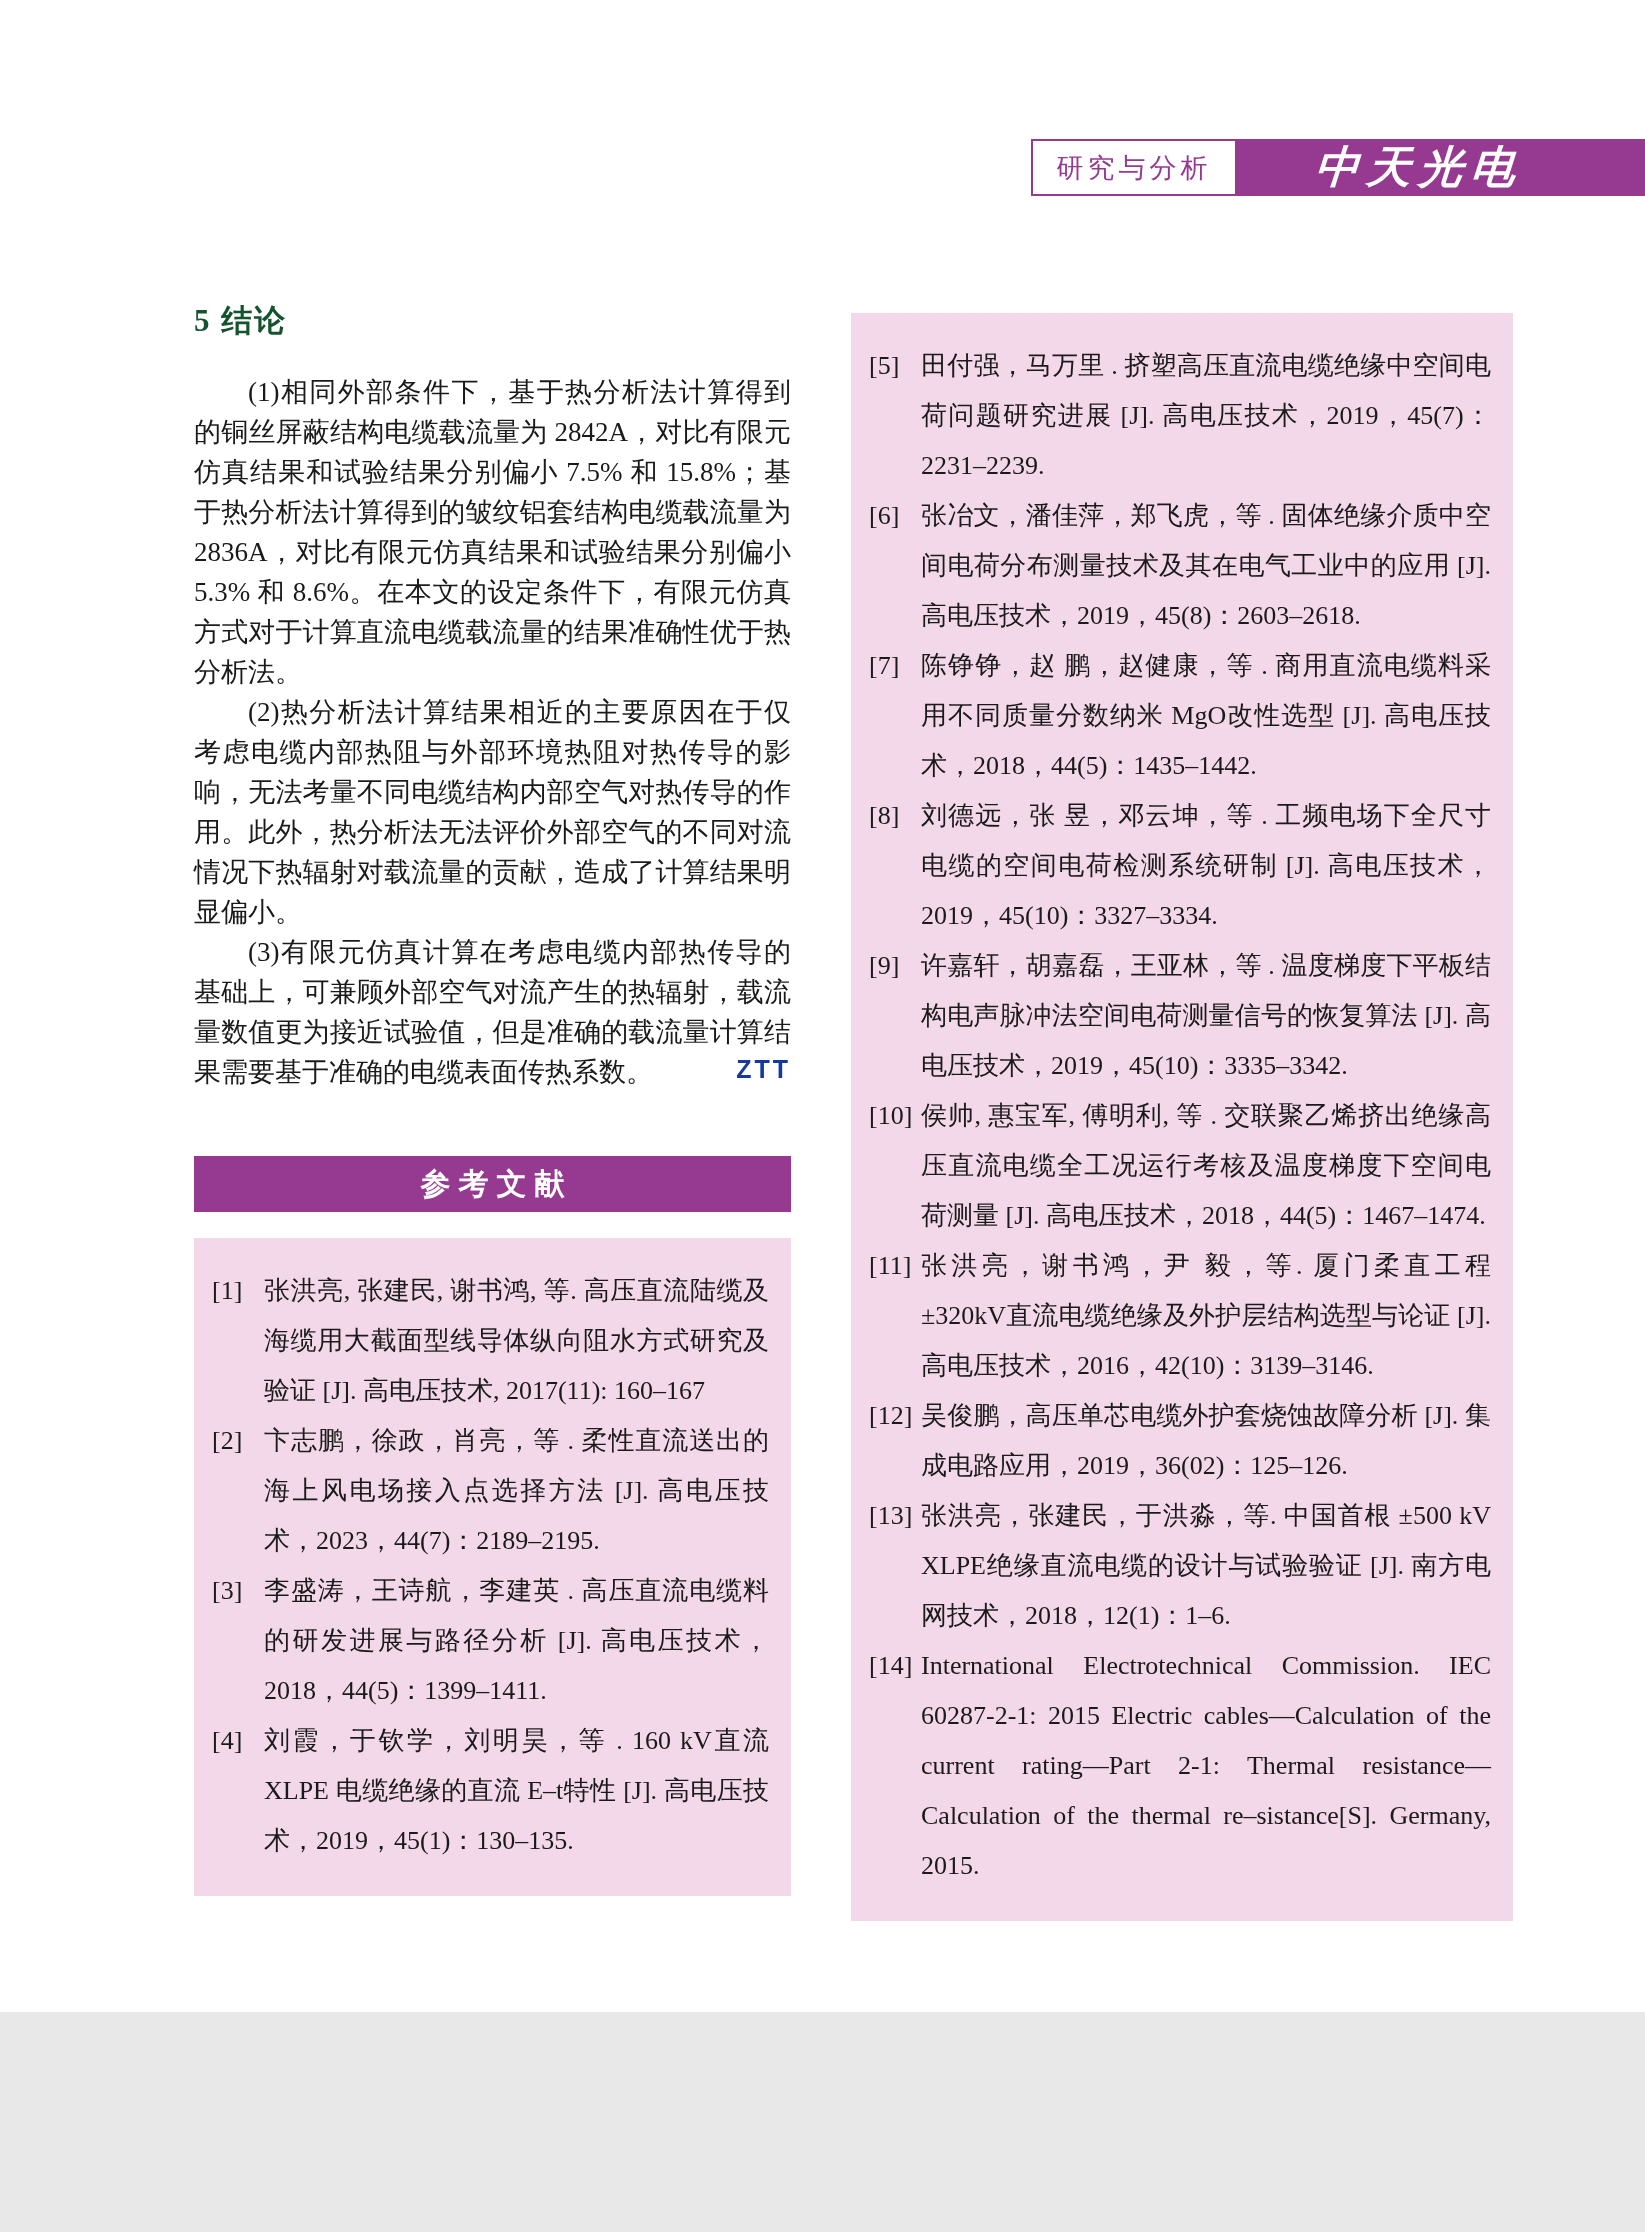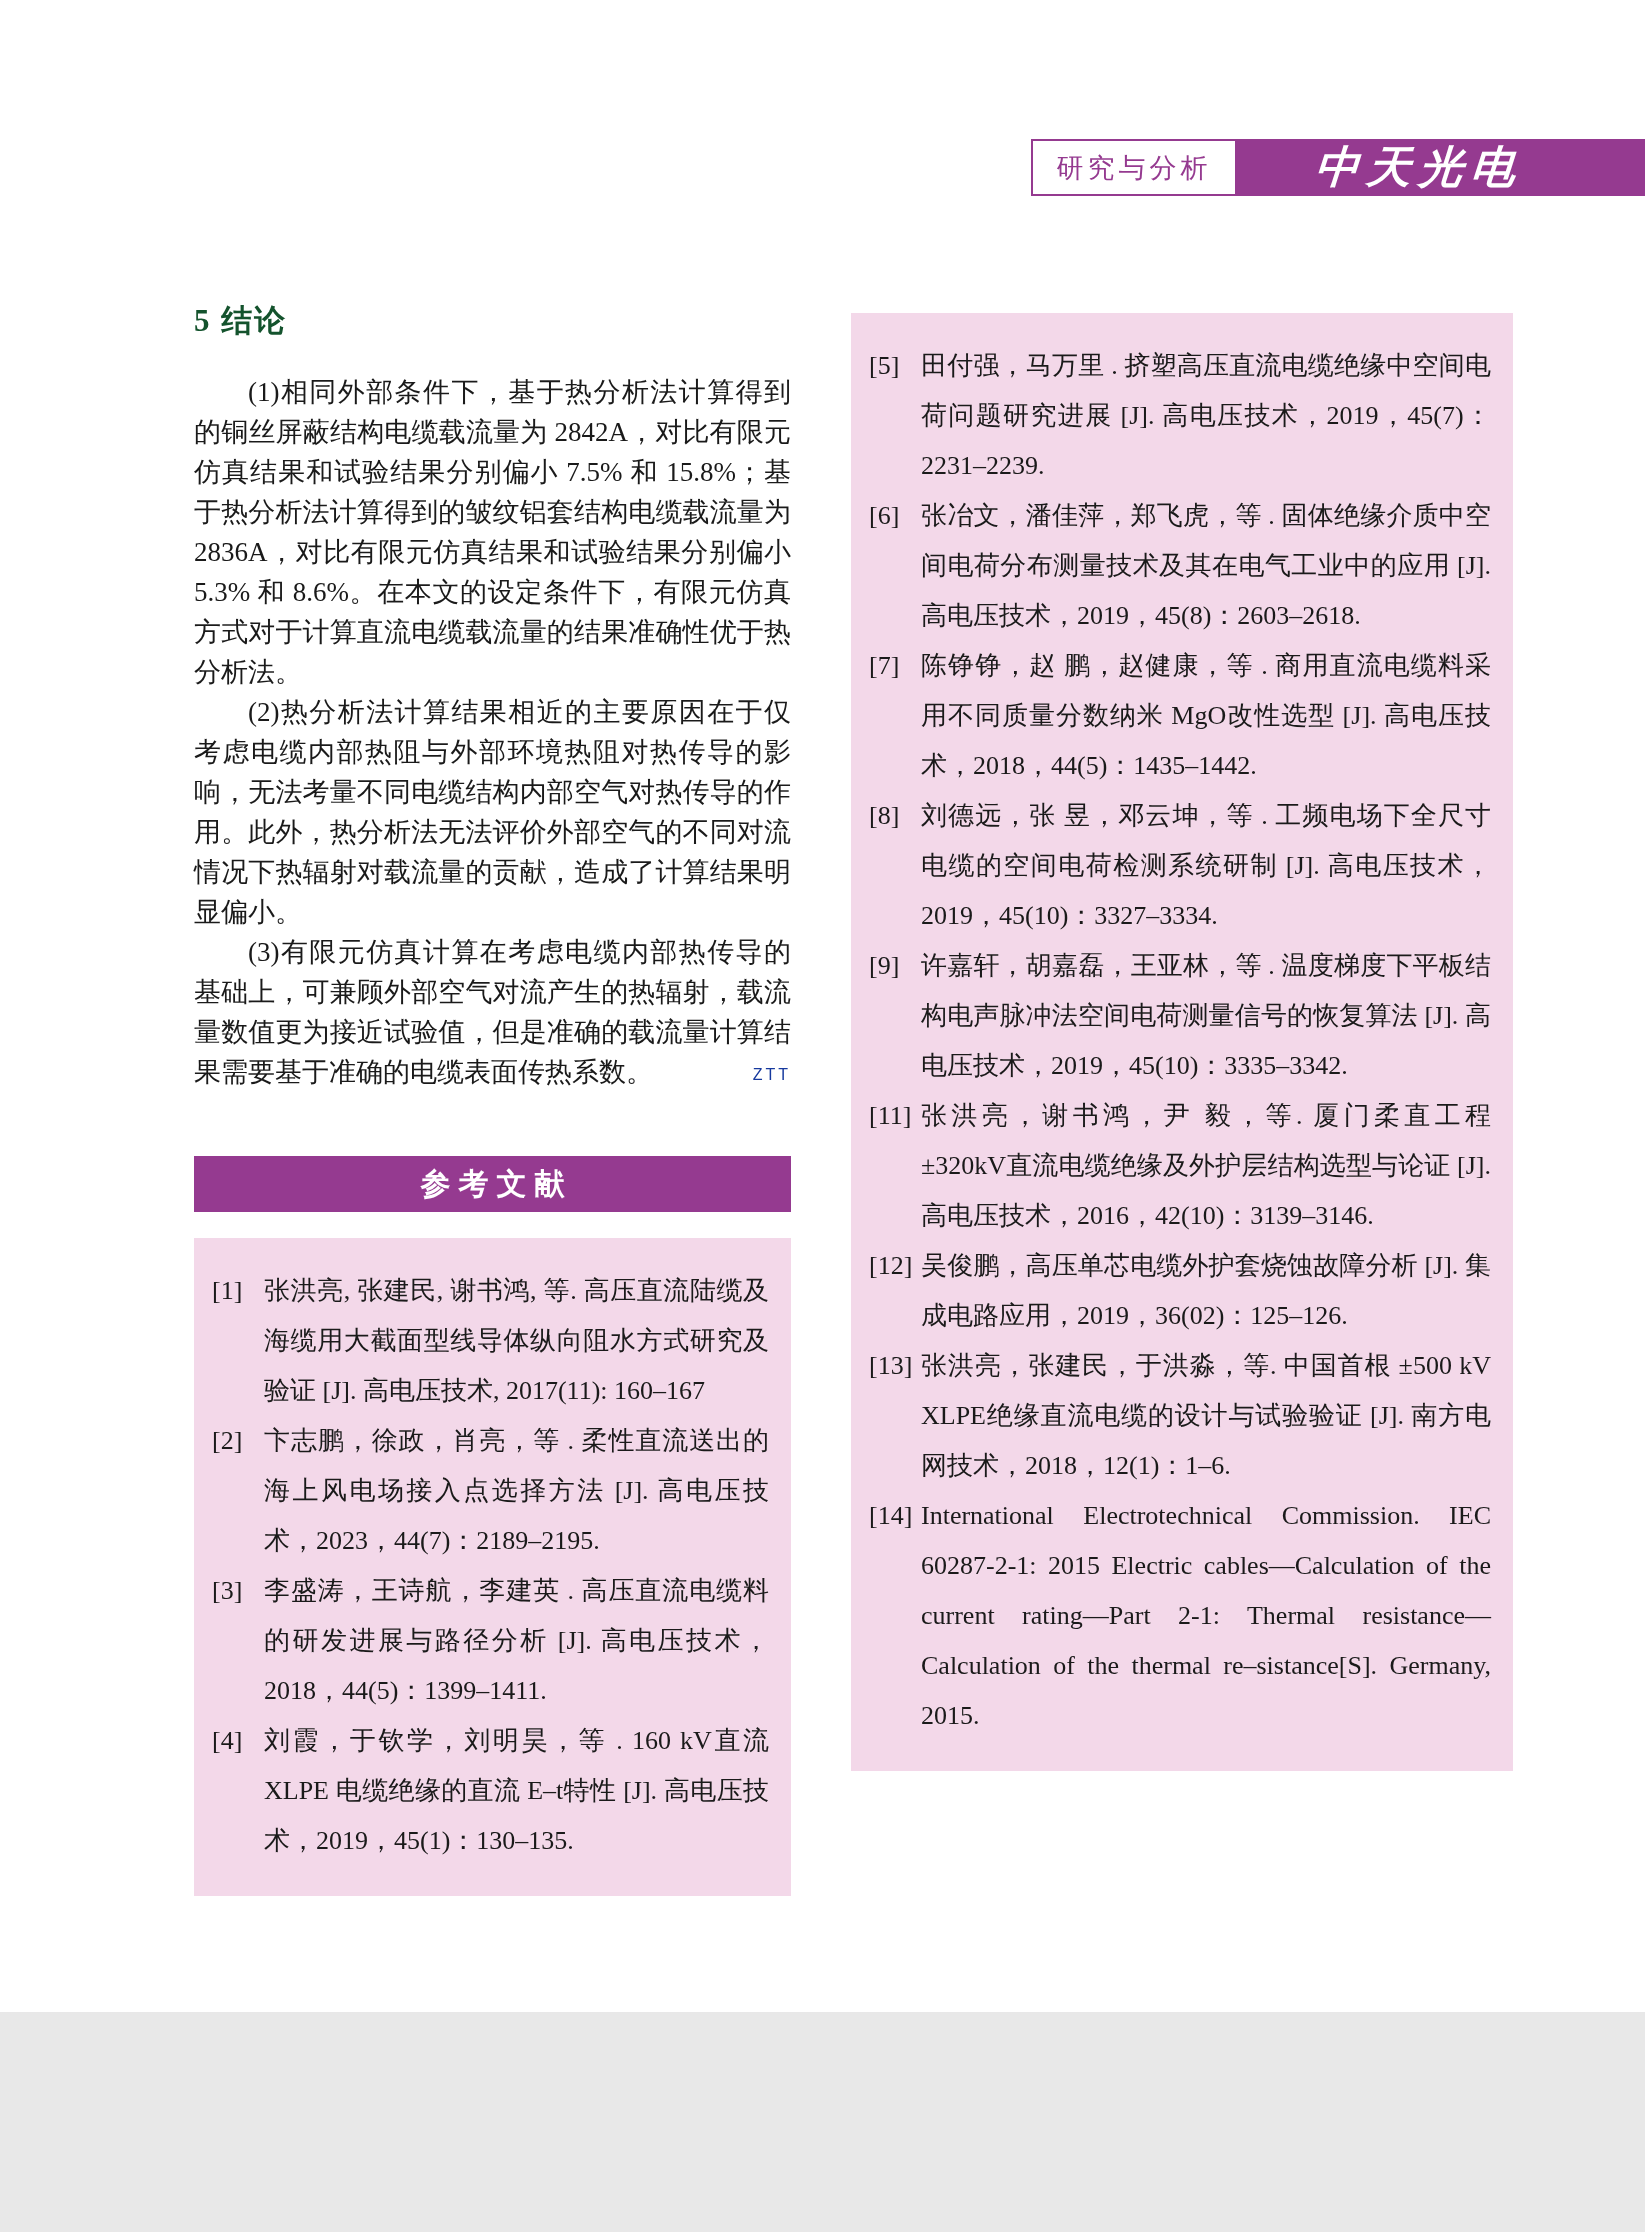--- a/index.html
+++ b/index.html
@@ -34,21 +34,21 @@
     margin-bottom:30px;
   }
   .conclusion { position:relative; }
   .conclusion p {
     font-size:27px; line-height:40px; text-align:justify; text-indent:2em;
     text-justify:inter-ideograph;
   }
   .ztt-mark {
     position:absolute; right:0; bottom:8px;
     font-family:"Liberation Sans","DejaVu Sans",sans-serif;
-    font-weight:400; font-size:16px; letter-spacing:3px; color:#16399E;
+    font-weight:700; font-size:25px; letter-spacing:3px; color:#16399E;
   }
   .ref-banner {
     margin-top:64px; height:56px; background:#953A90;
     display:flex; align-items:center; justify-content:center;
     color:#ffffff; font-size:30px; font-weight:bold;
     letter-spacing:8px; padding-left:8px;
   }
   .pink-box {
     background:#F3D8E9; padding:28px 22px 30px 18px; margin-top:26px;
   }
@@ -146,20 +146,24 @@
         <div class="ref">
           <span class="ref-num">[8]</span>
           <span class="ref-text">刘德远，张 昱，邓云坤，等 . 工频电场下全尺寸电缆的空间电荷检测系统研制 [J]. 高电压技术，2019，45(10)：3327–3334.</span>
         </div>
 
         <div class="ref">
           <span class="ref-num">[9]</span>
           <span class="ref-text">许嘉轩，胡嘉磊，王亚林，等 . 温度梯度下平板结构电声脉冲法空间电荷测量信号的恢复算法 [J]. 高电压技术，2019，45(10)：3335–3342.</span>
         </div>
 
+        <div class="ref">
+          <span class="ref-num">[10]</span>
+          <span class="ref-text">侯帅, 惠宝军, 傅明利, 等 . 交联聚乙烯挤出绝缘高压直流电缆全工况运行考核及温度梯度下空间电荷测量 [J]. 高电压技术，2018，44(5)：1467–1474.</span>
+        </div>
 
         <div class="ref">
           <span class="ref-num">[11]</span>
           <span class="ref-text">张洪亮，谢书鸿，尹 毅，等.  厦门柔直工程 ±320kV直流电缆绝缘及外护层结构选型与论证 [J].  高电压技术，2016，42(10)：3139–3146.</span>
         </div>
 
         <div class="ref">
           <span class="ref-num">[12]</span>
           <span class="ref-text">吴俊鹏，高压单芯电缆外护套烧蚀故障分析 [J].  集成电路应用，2019，36(02)：125–126.</span>
         </div>

